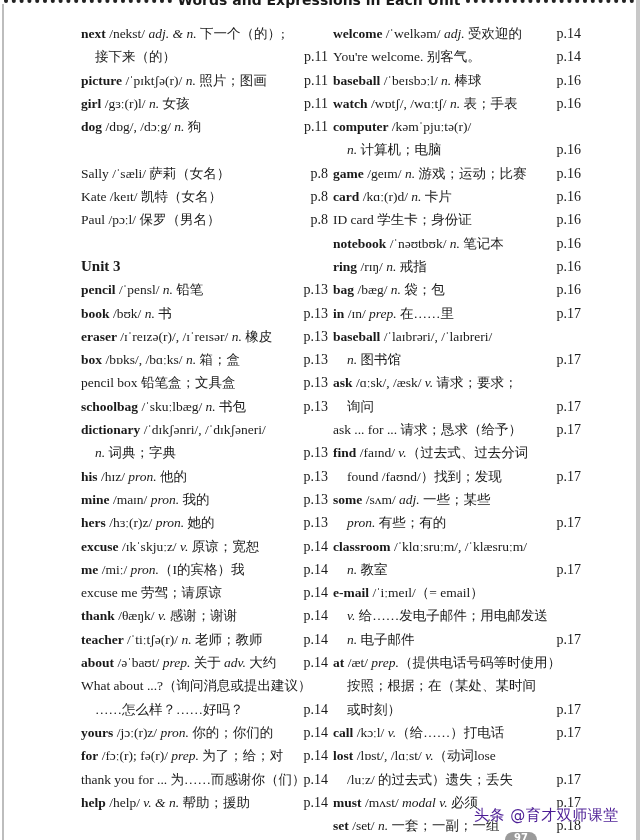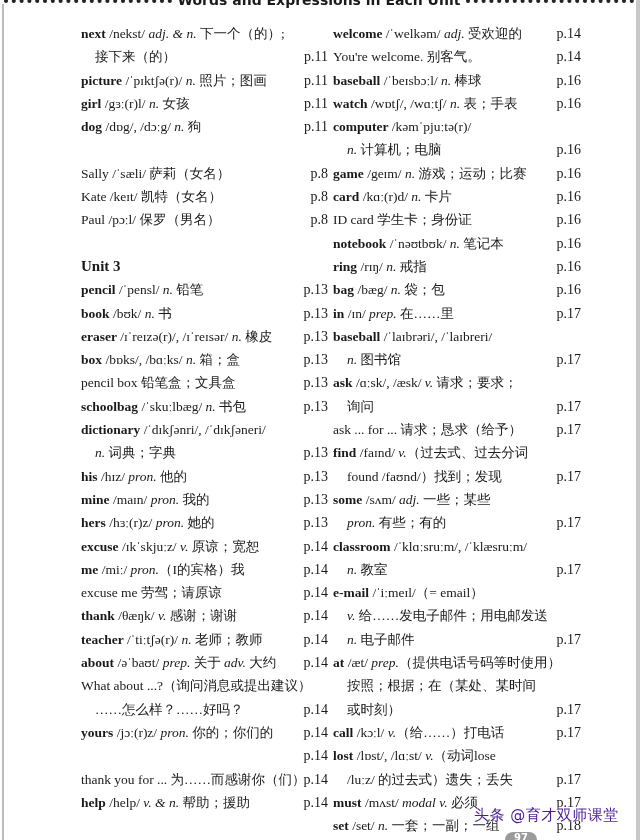--- a/index.html
+++ b/index.html
@@ -168,20 +168,21 @@
       </div>
       <div class="row indent">
         <span class="txt"><span>……怎么样？……好吗？</span></span>
         <span class="pg">p.14</span>
       </div>
       <div class="row">
         <span class="txt"><b>yours</b><span> /jɔː(r)z/ </span><i>pron.</i><span> 你的；你们的</span></span>
         <span class="pg">p.14</span>
       </div>
       <div class="row">
+        <span class="txt"><b>for</b><span> /fɔː(r); fə(r)/ </span><i>prep.</i><span> 为了；给；对</span></span>
         <span class="pg">p.14</span>
       </div>
       <div class="row">
         <span class="txt"><span>thank you for ... 为……而感谢你（们）</span></span>
         <span class="pg">p.14</span>
       </div>
       <div class="row">
         <span class="txt"><b>help</b><span> /help/ </span><i>v. &amp; n.</i><span> 帮助；援助</span></span>
         <span class="pg">p.14</span>
       </div>

